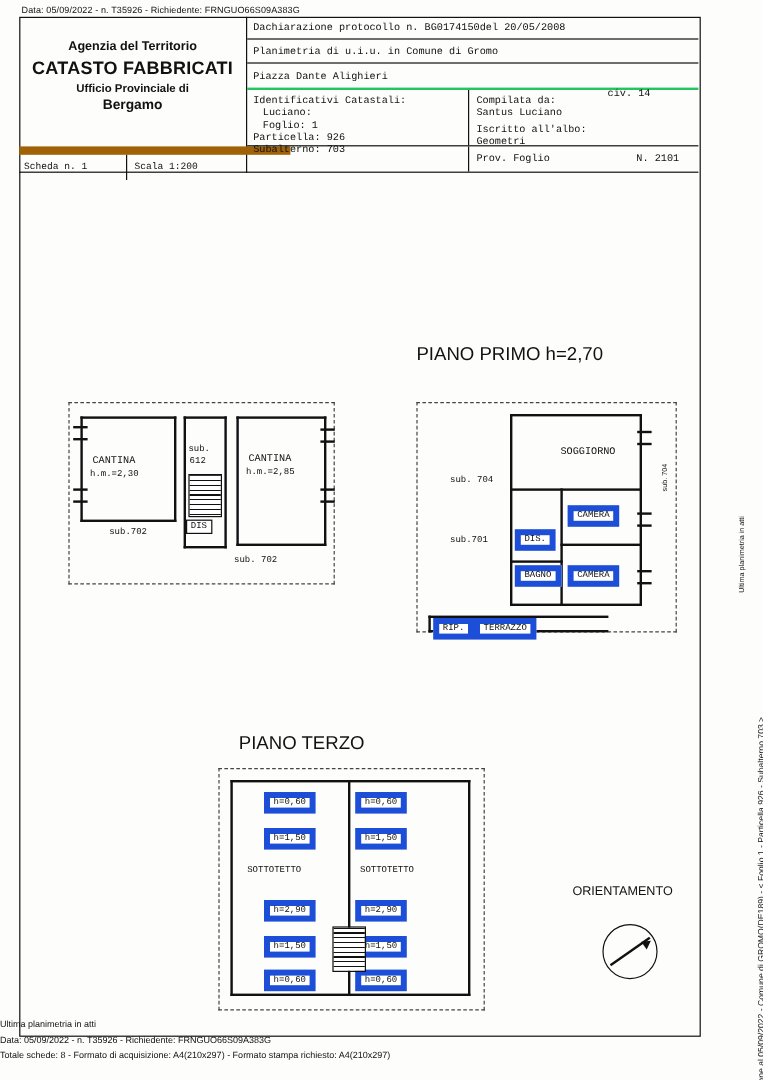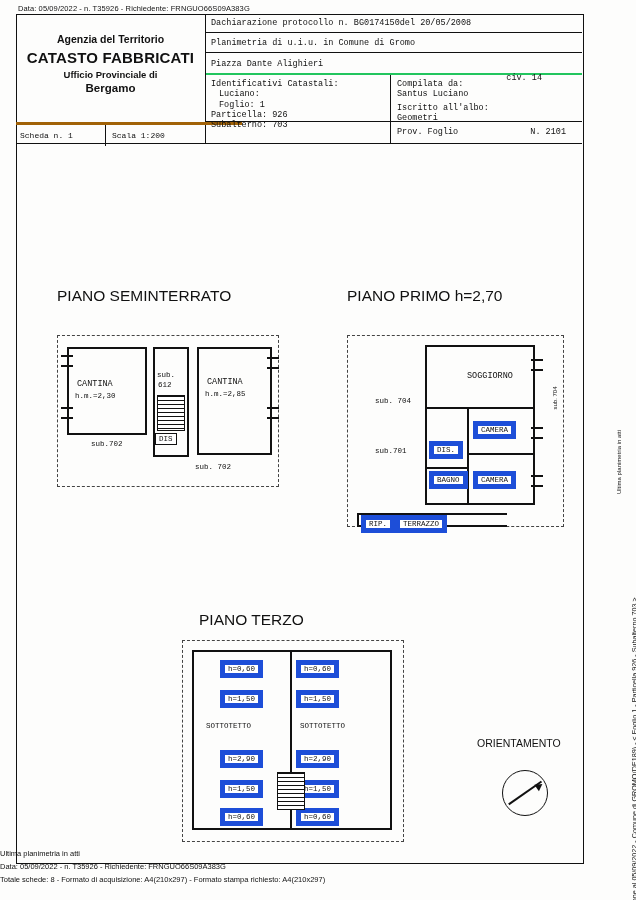--- a/index.html
+++ b/index.html
@@ -13,21 +13,21 @@
   .outer-frame{position:absolute;left:16px;top:14px;width:566px;height:848px;border:1px solid #111;}
 
   
   .hdr{position:absolute;left:16px;top:14px;width:566px;height:130px;border-bottom:1px solid #111;box-sizing:border-box;}
   .hdr-left{position:absolute;left:0;top:0;width:190px;height:130px;border-right:1px solid #111;box-sizing:border-box;text-align:center;}
   .hdr-left .l1{margin-top:19px;font-size:10.5px;font-weight:bold;}
   .hdr-left .l2{margin-top:4px;font-size:15px;font-weight:bold;letter-spacing:.2px;}
   .hdr-left .l3{margin-top:3px;font-size:9.5px;font-weight:bold;}
   .hdr-left .l4{margin-top:2px;font-size:11.5px;font-weight:bold;}
 
-  .scheda-row{position:absolute;left:0;top:108px;width:226px;height:22px;border-top:3px solid #a16207;box-sizing:border-box;}
+  .scheda-row{position:absolute;left:0;top:108px;width:226px;height:22px;border-top:7px solid #a16207;box-sizing:border-box;}
   .scheda-row .c1{position:absolute;left:0;top:0;width:90px;height:21px;border-right:1px solid #111;box-sizing:border-box;display:flex;align-items:center;padding-left:4px;font-size:8px;font-family:"Liberation Mono",monospace;}
   .scheda-row .c2{position:absolute;left:90px;top:0;width:100px;height:21px;display:flex;align-items:center;padding-left:6px;font-size:8px;font-family:"Liberation Mono",monospace;}
 
   .hdr-right{position:absolute;left:190px;top:0;right:0;height:130px;}
   .hr-row{position:absolute;left:0;right:0;box-sizing:border-box;font-family:"Liberation Mono",monospace;font-size:8.5px;}
   .hr1{top:0;height:19px;border-bottom:1px solid #111;padding:4px 0 0 5px;}
   .hr2{top:19px;height:20px;border-bottom:1px solid #111;padding:5px 0 0 5px;}
   .hr3{top:39px;height:22px;border-bottom:2px solid #22c55e;padding:6px 0 0 5px;}
   .hr3 .civ{position:absolute;right:40px;top:20px;}
   .hr4{top:61px;height:47px;border-bottom:1px solid #111;}
@@ -122,21 +122,20 @@
       <div class="hr-row hr5">
         <div class="left"></div>
         <div class="right">Prov. Foglio</div>
         <div class="num">N.  2101</div>
       </div>
     </div>
   </div>
 
   <div class="canvas">
 
-    <div class="ptitle" style="left:40px;top:142px;">PIANO SEMINTERRATO</div>
     <div class="ptitle" style="left:330px;top:142px;">PIANO PRIMO h=2,70</div>
     <div class="ptitle" style="left:182px;top:466px;">PIANO TERZO</div>
 
     <div class="plan" style="left:40px;top:190px;width:220px;height:150px;">
       <div class="dashed" style="left:0;top:0;width:220px;height:150px;"></div>
 
       <div class="wall" style="left:10px;top:12px;width:80px;height:2px;"></div>
       <div class="wall" style="left:10px;top:12px;width:2px;height:88px;"></div>
       <div class="wall" style="left:10px;top:98px;width:80px;height:2px;"></div>
       <div class="wall" style="left:88px;top:12px;width:2px;height:88px;"></div>

